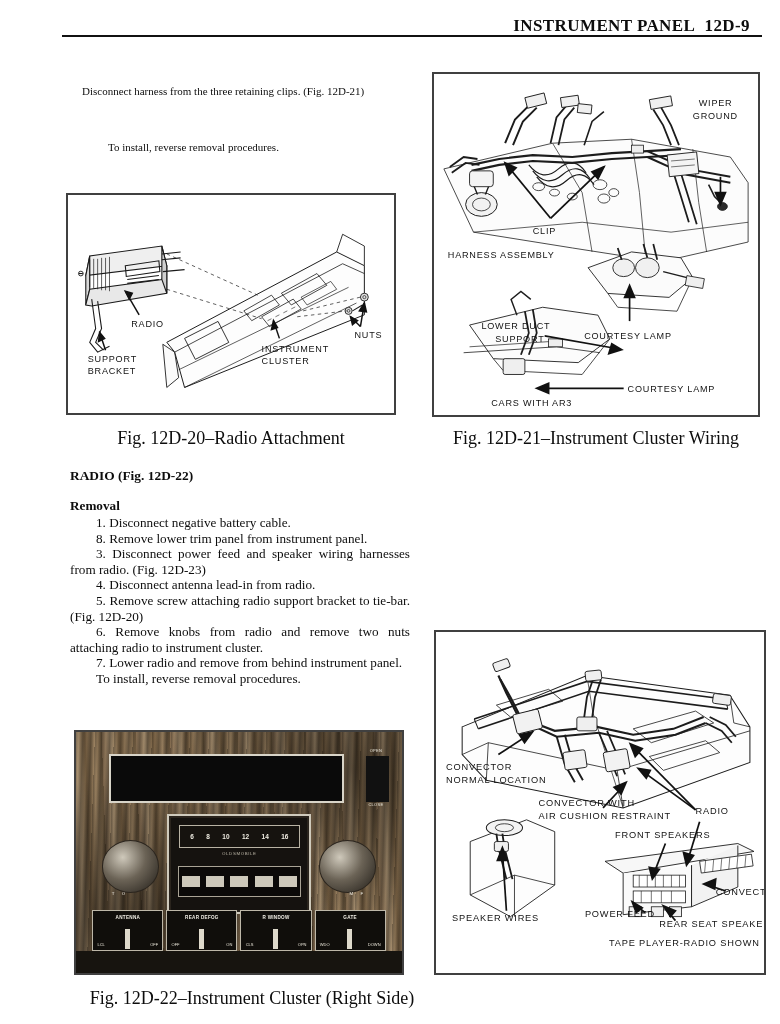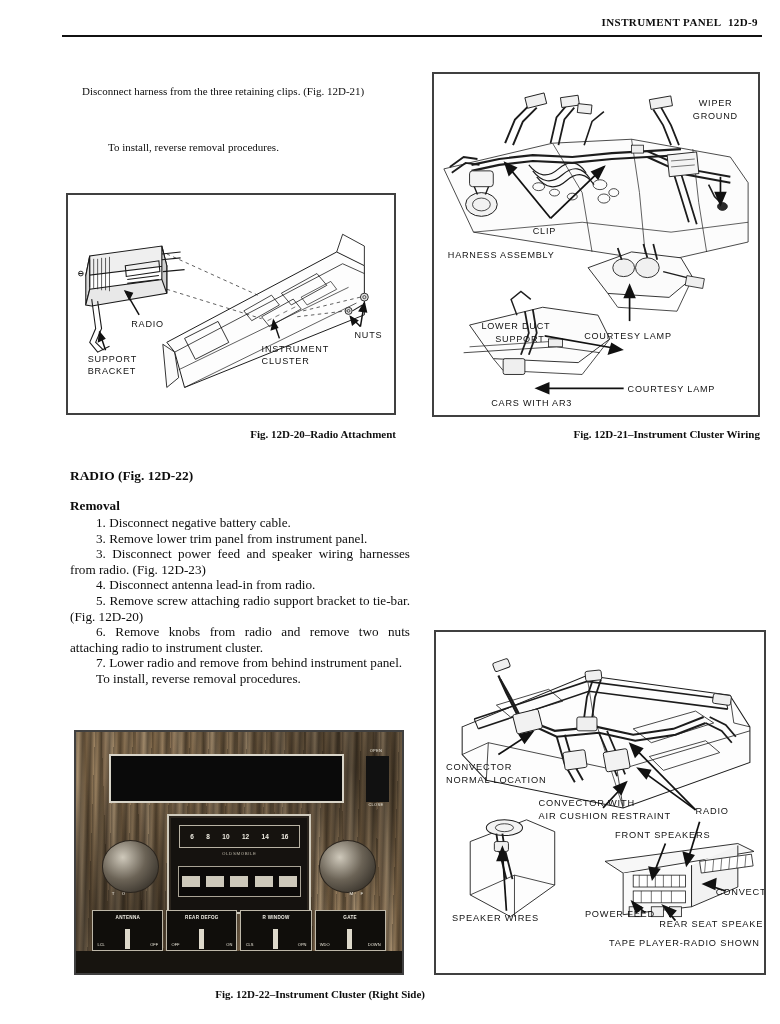--- a/index.html
+++ b/index.html
@@ -19,25 +19,25 @@
   
   .page-header {
     position: absolute;
     top: 16px;
     left: 62px;
     right: 18px;
     height: 22px;
   }
   .page-header .head-text {
     position: absolute;
-    right: 4px;
+    right: 12px;
     top: 0;
     font-family: "Liberation Serif", serif;
     font-weight: bold;
-    font-size: 11px;
+    font-size: 17px;
     letter-spacing: 0.4px;
     white-space: nowrap;
   }
   .head-rule {
     position: absolute;
     top: 35px;
     left: 62px;
     right: 18px;
     height: 2px;
     background: #111;
@@ -97,23 +97,23 @@
   
   .figbox {
     position: absolute;
     border: 2px solid #404040;
     background: #fff;
     box-sizing: border-box;
     overflow: hidden;
   }
   .figcap {
     position: absolute;
-    font-size: 11px;
-    font-weight: bold;
-    text-align: right;
+    font-size: 18px;
+    font-weight: normal;
+    text-align: center;
     white-space: nowrap;
   }
 
   #fig-20 { left: 66px;  top: 193px; width: 330px; height: 222px; }
   #cap-20 { left: 66px;  top: 428px; width: 330px; }
   #fig-21 { left: 432px; top: 72px;  width: 328px; height: 345px; }
   #cap-21 { left: 432px; top: 428px; width: 328px; }
   #fig-22 { left: 74px;  top: 730px; width: 330px; height: 245px; }
   #cap-22 { left: 79px;  top: 988px; width: 346px; }
   #fig-23 { left: 434px; top: 630px; width: 332px; height: 345px; }
@@ -438,21 +438,21 @@
     <text class="lbl" x="58" y="336">CARS WITH AR3</text>
   </svg>
 </div>
 <div class="figcap" id="cap-21">Fig. 12D-21–Instrument Cluster Wiring</div>
 
 <div class="radio-block">
   <div class="radio-title">RADIO (Fig. 12D-22)</div>
   <div class="radio-sub">Removal</div>
   <ol class="steps">
     <li>1. Disconnect negative battery cable.</li>
-    <li>3. Remove lower trim panel from instrument panel.</li>
+    <li>8. Remove lower trim panel from instrument panel.</li>
     <li>3. Disconnect power feed and speaker wiring harnesses from radio. (Fig. 12D-23)</li>
     <li>4. Disconnect antenna lead-in from radio.</li>
     <li>5. Remove screw attaching radio support bracket to tie-bar. (Fig. 12D-20)</li>
     <li>6. Remove knobs from radio and remove two nuts attaching radio to instrument cluster.</li>
     <li>7. Lower radio and remove from behind instrument panel.</li>
     <li class="closing">To install, reverse removal procedures.</li>
   </ol>
 </div>
 
 <div class="figbox" id="fig-22">

